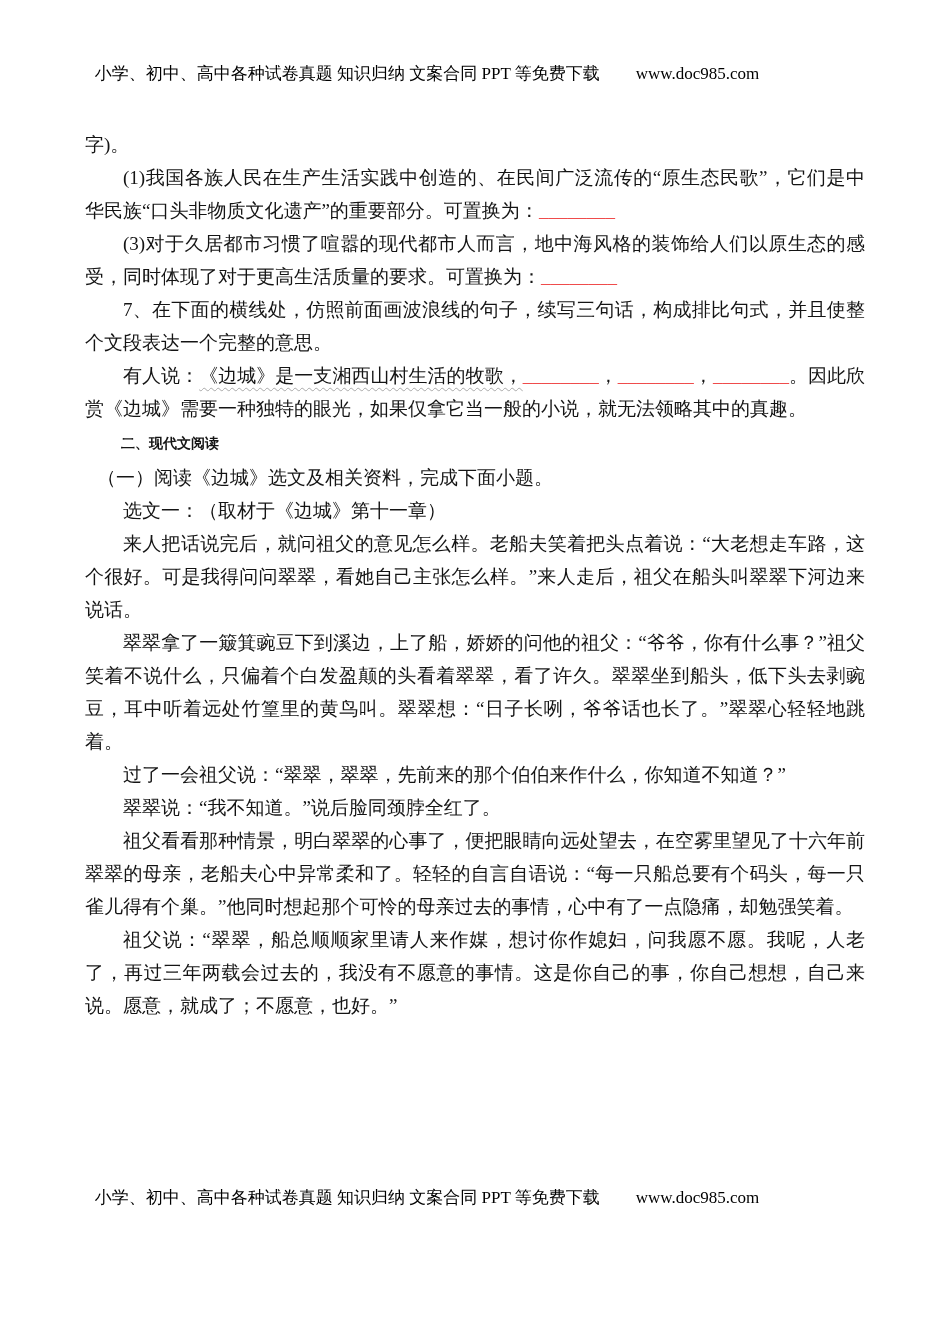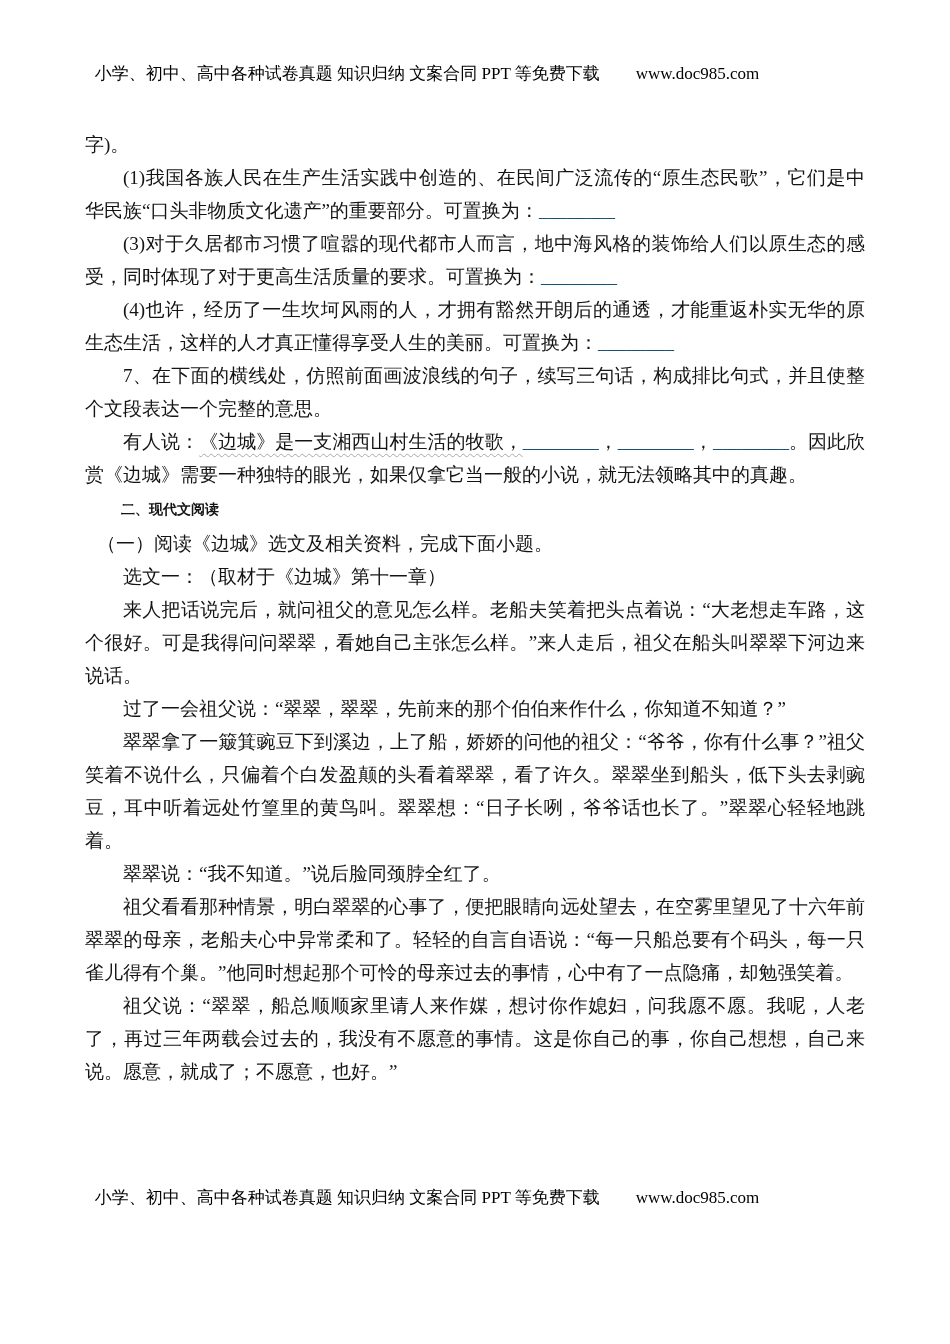--- a/index.html
+++ b/index.html
@@ -34,21 +34,21 @@
     font-size: 19px;
     line-height: 33px;
     text-align: justify;
   }
   .content p { margin: 0; }
   .indent { text-indent: 38px; }
   .small-indent { text-indent: 12px; }
   .fragment { margin-bottom: 10px; }
 
   .blank {
-    color: #0c4a6e;
+    color: #ef4444;
     letter-spacing: 0;
     white-space: nowrap;
   }
   .wavy {
     text-decoration-line: underline;
     text-decoration-style: wavy;
     text-decoration-color: #a9a9a9;
     text-decoration-thickness: 1px;
     text-underline-offset: 5px;
   }
@@ -70,35 +70,34 @@
 
 <div class="content">
 
   <p class="fragment">字)。</p>
 
   <p class="indent"><span>(1)我国各族人民在生产生活实践中创造的、在民间广泛流传的“原生态民歌”，它们是中华民族“口头非物质文化遗产”的重要部分。可置换为：</span><span class="blank">________</span></p>
 
 
   <p class="indent"><span>(3)对于久居都市习惯了喧嚣的现代都市人而言，地中海风格的装饰给人们以原生态的感受，同时体现了对于更高生活质量的要求。可置换为：</span><span class="blank">________</span></p>
 
-  <p class="indent"><span>(4)也许，经历了一生坎坷风雨的人，才拥有豁然开朗后的通透，才能重返朴实无华的原生态生活，这样的人才真正懂得享受人生的美丽。可置换为：</span><span class="blank">________</span></p>
 
   <p class="indent">7、在下面的横线处，仿照前面画波浪线的句子，续写三句话，构成排比句式，并且使整个文段表达一个完整的意思。</p>
 
   <p class="indent"><span>有人说：</span><span class="wavy">《边城》是一支湘西山村生活的牧歌，</span><span class="blank">________</span><span>，</span><span class="blank">________</span><span>，</span><span class="blank">________</span><span>。因此欣赏《边城》需要一种独特的眼光，如果仅拿它当一般的小说，就无法领略其中的真趣。</span></p>
 
   <p class="section-heading">二、现代文阅读</p>
 
   <p class="small-indent">（一）阅读《边城》选文及相关资料，完成下面小题。</p>
 
   <p class="indent">选文一：（取材于《边城》第十一章）</p>
 
   <p class="indent">来人把话说完后，就问祖父的意见怎么样。老船夫笑着把头点着说：“大老想走车路，这个很好。可是我得问问翠翠，看她自己主张怎么样。”来人走后，祖父在船头叫翠翠下河边来说话。</p>
+  <p class="indent">翠翠拿了一簸箕豌豆下到溪边，上了船，娇娇的问他的祖父：“爷爷，你有什么事？”祖父笑着不说什么，只偏着个白发盈颠的头看着翠翠，看了许久。翠翠坐到船头，低下头去剥豌豆，耳中听着远处竹篁里的黄鸟叫。翠翠想：“日子长咧，爷爷话也长了。”翠翠心轻轻地跳着。</p>
   <p class="indent">过了一会祖父说：“翠翠，翠翠，先前来的那个伯伯来作什么，你知道不知道？”</p>
-  <p class="indent">翠翠拿了一簸箕豌豆下到溪边，上了船，娇娇的问他的祖父：“爷爷，你有什么事？”祖父笑着不说什么，只偏着个白发盈颠的头看着翠翠，看了许久。翠翠坐到船头，低下头去剥豌豆，耳中听着远处竹篁里的黄鸟叫。翠翠想：“日子长咧，爷爷话也长了。”翠翠心轻轻地跳着。</p>
   <p class="indent">翠翠说：“我不知道。”说后脸同颈脖全红了。</p>
   <p class="indent">祖父看看那种情景，明白翠翠的心事了，便把眼睛向远处望去，在空雾里望见了十六年前翠翠的母亲，老船夫心中异常柔和了。轻轻的自言自语说：“每一只船总要有个码头，每一只雀儿得有个巢。”他同时想起那个可怜的母亲过去的事情，心中有了一点隐痛，却勉强笑着。</p>
   <p class="indent">祖父说：“翠翠，船总顺顺家里请人来作媒，想讨你作媳妇，问我愿不愿。我呢，人老了，再过三年两载会过去的，我没有不愿意的事情。这是你自己的事，你自己想想，自己来说。愿意，就成了；不愿意，也好。”</p>
 
 </div>
 
 <div class="running-head footer">
   <span>小学、初中、高中各种试卷真题 知识归纳 文案合同 PPT 等免费下载</span><span class="url">www.doc985.com</span>
 </div>
 

